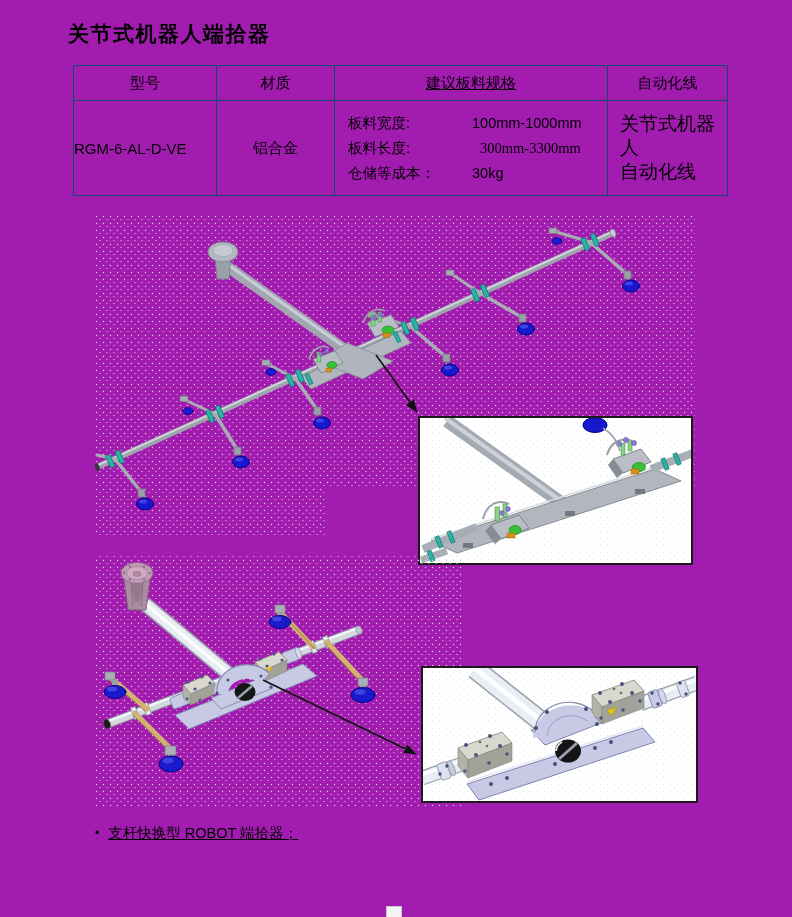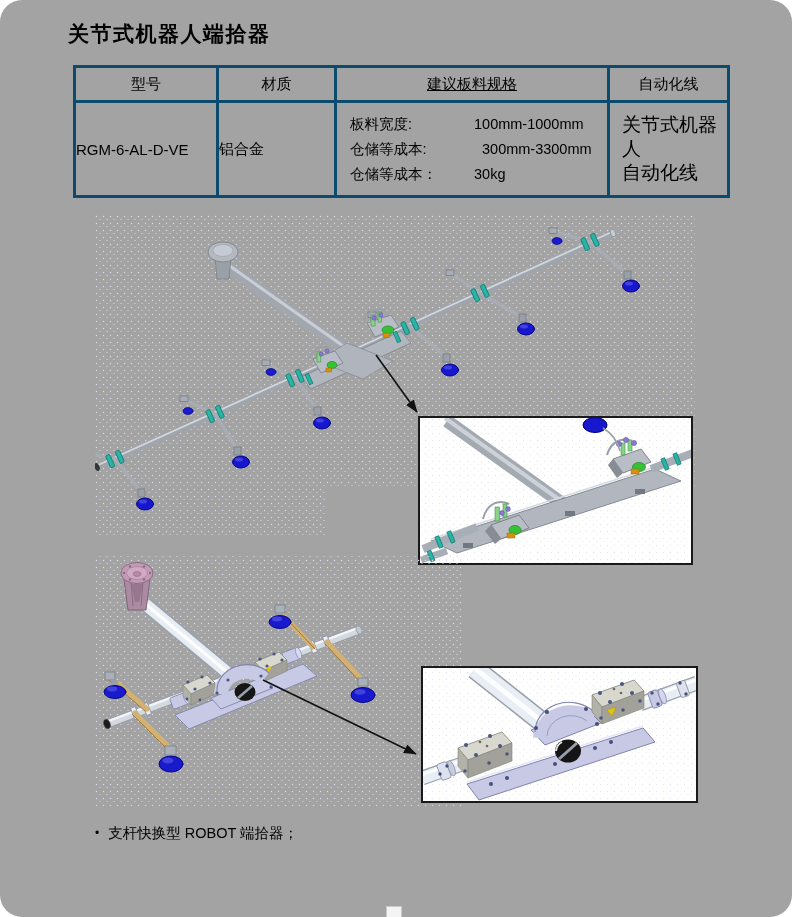--- a/index.html
+++ b/index.html
@@ -1,44 +1,43 @@
 <!DOCTYPE html>
 <html><head>
 <meta charset="utf-8">
 <style>
   * { margin:0; padding:0; box-sizing:border-box; }
   html,body { background:#ffffff; }
   .page {
-    position:relative; width:792px; height:917px; background:#a3a3a3;
+    position:relative; width:792px; height:917px; background:#a21caf;
     font-family:"Liberation Sans","DejaVu Sans",sans-serif; color:#000;
     overflow:hidden;
-    border-radius:22px;
   }
   .title {
     position:absolute; left:68px; top:20px;
     font-family:"Liberation Serif","DejaVu Serif",serif;
     font-size:21px; font-weight:bold; letter-spacing:1.5px;
   }
   .spec-table-wrap { position:absolute; left:73px; top:65px; }
   table.spec { border-collapse:collapse; table-layout:fixed; width:654px; }
   table.spec th, table.spec td {
-    border:3px solid #0c4a6e; vertical-align:middle;
+    border:1px solid #0c4a6e; vertical-align:middle;
     font-weight:normal; font-size:15px;
   }
   table.spec th { height:35px; text-align:center; }
   table.spec td { height:95px; }
   .c-model  { width:143px; text-align:left; font-size:14.5px; }
-  .c-mat    { width:118px; }
+  .c-mat    { width:118px; text-align:center; }
   .c-spec   { width:273px; padding:6px 20px 6px 13px; }
   .c-line   { width:120px; padding-left:12px; }
   .spec-line { display:flex; line-height:25px; font-size:14.5px; white-space:nowrap; }
   .spec-line .lbl { width:124px; flex:0 0 auto; }
   .line2 { line-height:24px; font-size:19px; }
   .figure { position:absolute; }
-  .bullets { position:absolute; left:95px; top:818px; list-style:none; }
+  .bullets { position:absolute; left:95px; top:818px; list-style:none;text-decoration:underline; }
   .bullets li { line-height:30px; font-size:14.5px; white-space:nowrap; }
   .bullets .mk { display:inline-block; margin-right:9px; font-size:12px; transform:translateY(-1px); }
   .artifact { position:absolute; left:386px; top:906px; width:16px; height:14px;
               border:1px solid #c9c9c9; background:#f4f4f4; }
 </style>
 </head>
 <body>
 
 <div class="page">
 
@@ -55,22 +54,22 @@
       </tr>
       <tr>
         <td class="c-model">RGM-6-AL-D-VE</td>
         <td class="c-mat">铝合金</td>
         <td class="c-spec">
           <div class="spec-line">
             <span class="lbl">板料宽度:</span>
             <span class="val">100mm-1000mm</span>
           </div>
           <div class="spec-line">
-            <span class="lbl">仓储等成本:</span>
-            <span class="val" style="padding-left:8px;">300mm-3300mm</span>
+            <span class="lbl">板料长度:</span>
+            <span class="val" style="padding-left:8px;font-family:Liberation Serif, serif;">300mm-3300mm</span>
           </div>
           <div class="spec-line">
             <span class="lbl">仓储等成本：</span>
             <span class="val">30kg</span>
           </div>
         </td>
         <td class="c-line">
           <div class="line2">关节式机器人</div>
           <div class="line2">自动化线</div>
         </td>

